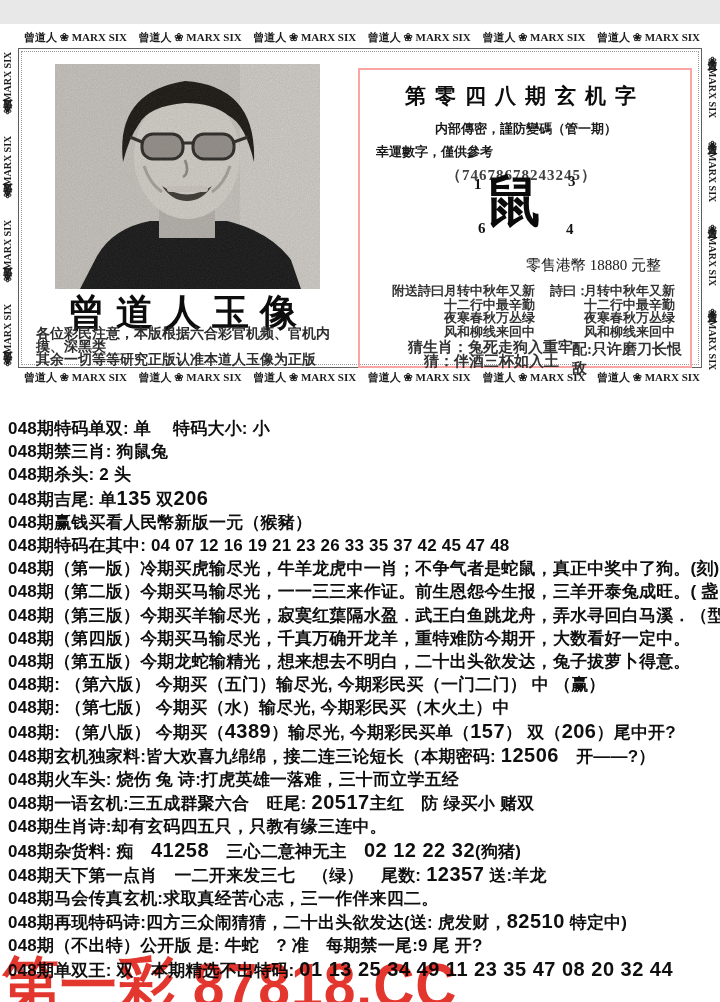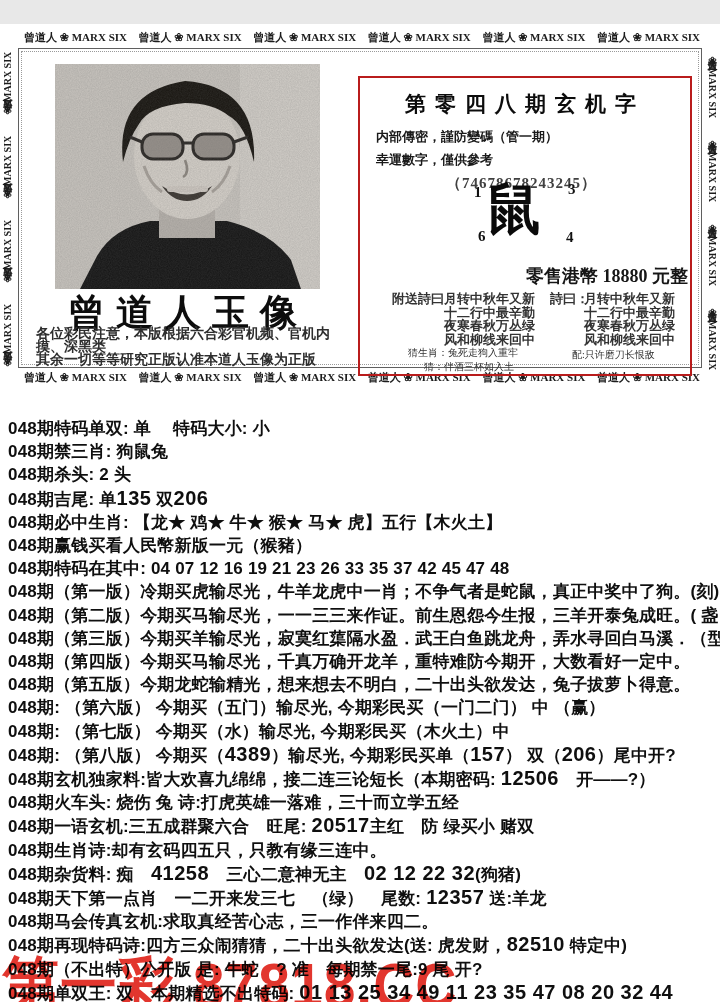--- a/index.html
+++ b/index.html
@@ -20,46 +20,46 @@
   .frame{position:absolute;left:18px;top:24px;width:682px;height:318px;
          border:1px solid #5f5f5f;outline:1px dotted #9a9a9a;outline-offset:-4px;}
   
   .photo{position:absolute;left:55px;top:40px;width:265px;height:225px;}
   .caption{position:absolute;left:40px;top:264px;width:296px;text-align:center;
            font-family:"Liberation Serif",serif;font-weight:bold;font-size:37px;
            letter-spacing:11px;color:#0d0d0d;}
   .notes{position:absolute;left:36px;top:303px;width:308px;font-size:14px;line-height:13px;
          color:#2e2e2e;font-family:"Liberation Serif",serif;font-weight:bold;}
   
-  .mbox{position:absolute;left:358px;top:52px;width:330px;height:296px;border:2px solid #b91c1c;}
+  .mbox{position:absolute;left:358px;top:44px;width:330px;height:296px;border:2px solid #fca5a5;}
   .mbox-title{position:absolute;left:0;right:0;top:12px;text-align:center;
               font-family:"Liberation Serif",serif;font-size:21px;font-weight:bold;letter-spacing:9px;color:#0c0c0c;}
-  .mbox-row{position:absolute;left:16px;right:14px;top:50px;display:flex;justify-content:flex-start;
+  .mbox-row{position:absolute;left:16px;right:14px;top:50px;display:flex;justify-content:center;
             font-family:"Liberation Serif",serif;font-weight:bold;font-size:13px;color:#1a1a1a;}
   .mbox-line2{position:absolute;left:16px;top:73px;font-family:"Liberation Serif",serif;
               font-weight:bold;font-size:13px;color:#1a1a1a;}
   .mbox-code{position:absolute;left:86px;top:96px;font-family:"Liberation Serif",serif;
              font-weight:bold;font-size:15px;letter-spacing:1px;color:#404040;}
   .zchar{position:absolute;left:126px;top:104px;font-family:"Liberation Serif",serif;
          font-weight:bold;font-size:55px;line-height:1;color:#0a0a0a;}
   .znum{position:absolute;font-family:"Liberation Serif",serif;font-weight:bold;font-size:15px;color:#111;}
   .znum-tl{left:114px;top:106px;} .znum-tr{left:208px;top:103px;}
   .znum-bl{left:118px;top:150px;} .znum-br{left:206px;top:151px;}
   .price{position:absolute;left:166px;top:186px;font-family:"Liberation Serif",serif;
-         font-weight:bold;font-size:18px;color:#161616;}
+         font-weight:normal;font-size:15px;color:#161616;}
   .poem-label-l{position:absolute;left:32px;top:214px;}
   .poem-lines-l{position:absolute;left:84px;top:214px;}
   .poem-label-r{position:absolute;left:190px;top:214px;}
   .poem-lines-r{position:absolute;left:224px;top:214px;}
   .poemtxt,.poem-label-l,.poem-label-r{font-family:"Liberation Serif",serif;font-weight:bold;
         font-size:13px;line-height:13.5px;color:#333;}
   .pg1{position:absolute;left:48px;top:268px;}
   .pg2{position:absolute;left:212px;top:270px;}
   .pg3{position:absolute;left:64px;top:282px;}
-  .pg1,.pg2,.pg3{font-family:"Liberation Serif",serif;font-weight:normal;font-size:10px;color:#333;}
+  .pg1,.pg2,.pg3{font-family:"Liberation Serif",serif;font-weight:bold;font-size:15px;color:#333;}
   
   .body-lines{position:absolute;left:8px;top:393px;width:708px;font-size:17px;line-height:23.2px;
               font-weight:600;letter-spacing:0.2px;color:#0f0f0f;}
   .bline{white-space:nowrap;}
   .big{font-size:20px;letter-spacing:0.5px;}
   
   .wm{position:absolute;left:2px;top:920px;font-size:57px;font-weight:bold;
       letter-spacing:1px;white-space:nowrap;mix-blend-mode:multiply;opacity:0.92;
       transform:scaleY(1.1);transform-origin:left top;}
 </style>
@@ -168,21 +168,20 @@
     <div class="pg1">猜生肖：兔死走狗入重牢</div>
     <div class="pg2">配:只许磨刀长恨敌</div>
     <div class="pg3">猜：伴酒三杯如入土</div>
   </div>
 
   <div class="body-lines">
       <div class="bline"><span>048期特码单双: 单　 特码大小: 小</span></div>
       <div class="bline"><span>048期禁三肖: 狗鼠兔</span></div>
       <div class="bline"><span>048期杀头: 2 头</span></div>
       <div class="bline"><span>048期吉尾: 单</span><span class="big">135</span><span> 双</span><span class="big">206</span></div>
-      <div class="bline"><span>048期必中生肖: 【龙★ 鸡★ 牛★ 猴★ 马★ 虎】五行【木火土】</span></div>
       <div class="bline"><span>048期赢钱买看人民幣新版一元（猴豬）</span></div>
       <div class="bline"><span>048期特码在其中: 04 07 12 16 19 21 23 26 33 35 37 42 45 47 48</span></div>
       <div class="bline"><span>048期（第一版）冷期买虎输尽光，牛羊龙虎中一肖；不争气者是蛇鼠，真正中奖中了狗。(刻)</span></div>
       <div class="bline"><span>048期（第二版）今期买马输尽光，一一三三来作证。前生恩怨今生报，三羊开泰兔成旺。( 盏 )</span></div>
       <div class="bline"><span>048期（第三版）今期买羊输尽光，寂寞红蕖隔水盈．武王白鱼跳龙舟，弄水寻回白马溪．（型）</span></div>
       <div class="bline"><span>048期（第四版）今期买马输尽光，千真万确开龙羊，重特难防今期开，大数看好一定中。</span></div>
       <div class="bline"><span>048期（第五版）今期龙蛇输精光，想来想去不明白，二十出头欲发达，兔子拔萝卜得意。</span></div>
       <div class="bline"><span>048期: （第六版） 今期买（五门）输尽光, 今期彩民买（一门二门） 中 （赢）</span></div>
       <div class="bline"><span>048期: （第七版） 今期买（水）输尽光, 今期彩民买（木火土）中</span></div>
       <div class="bline"><span>048期: （第八版） 今期买（</span><span class="big">4389</span><span>）输尽光, 今期彩民买单（</span><span class="big">157</span><span>） 双（</span><span class="big">206</span><span>）尾中开?</span></div>

